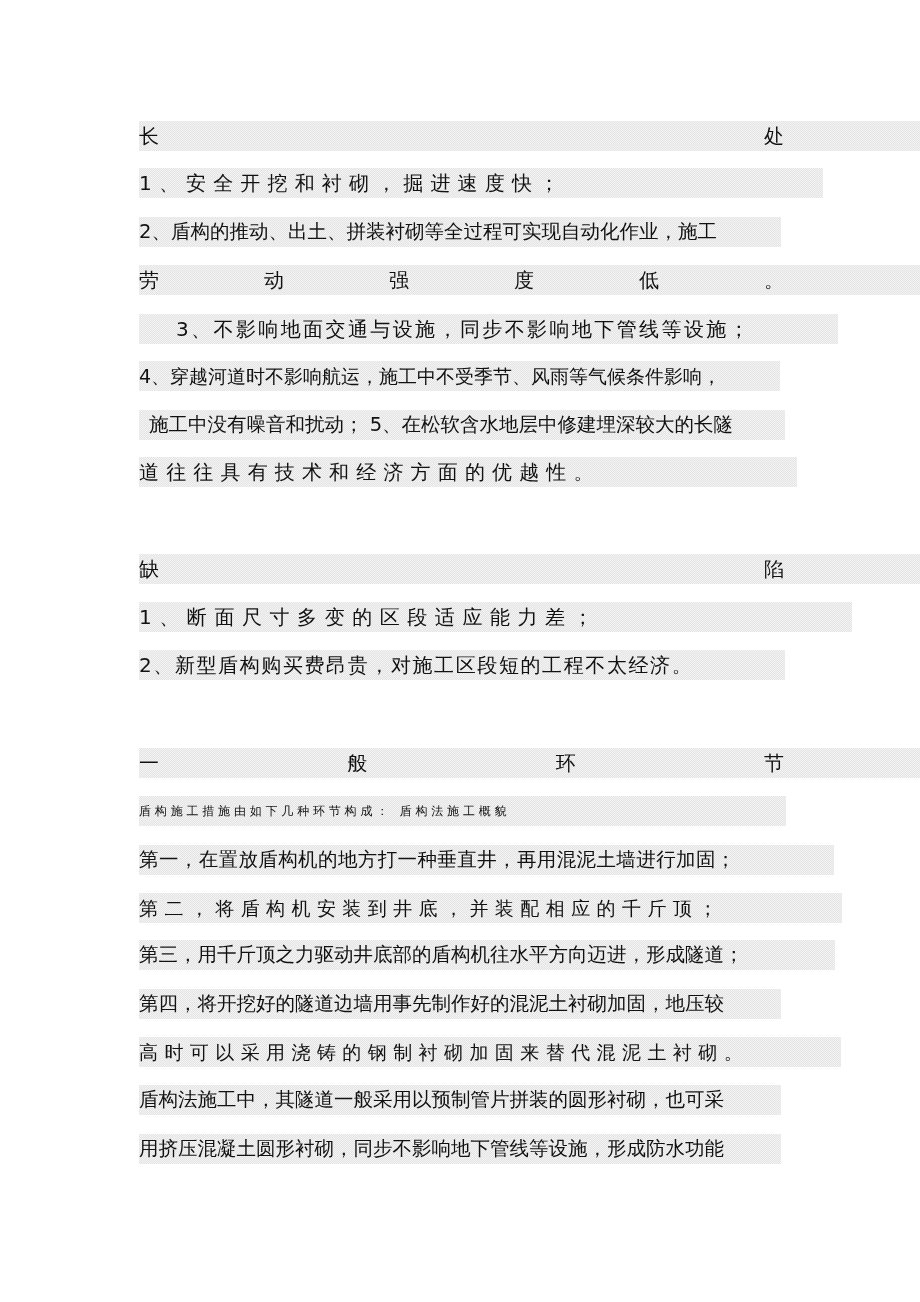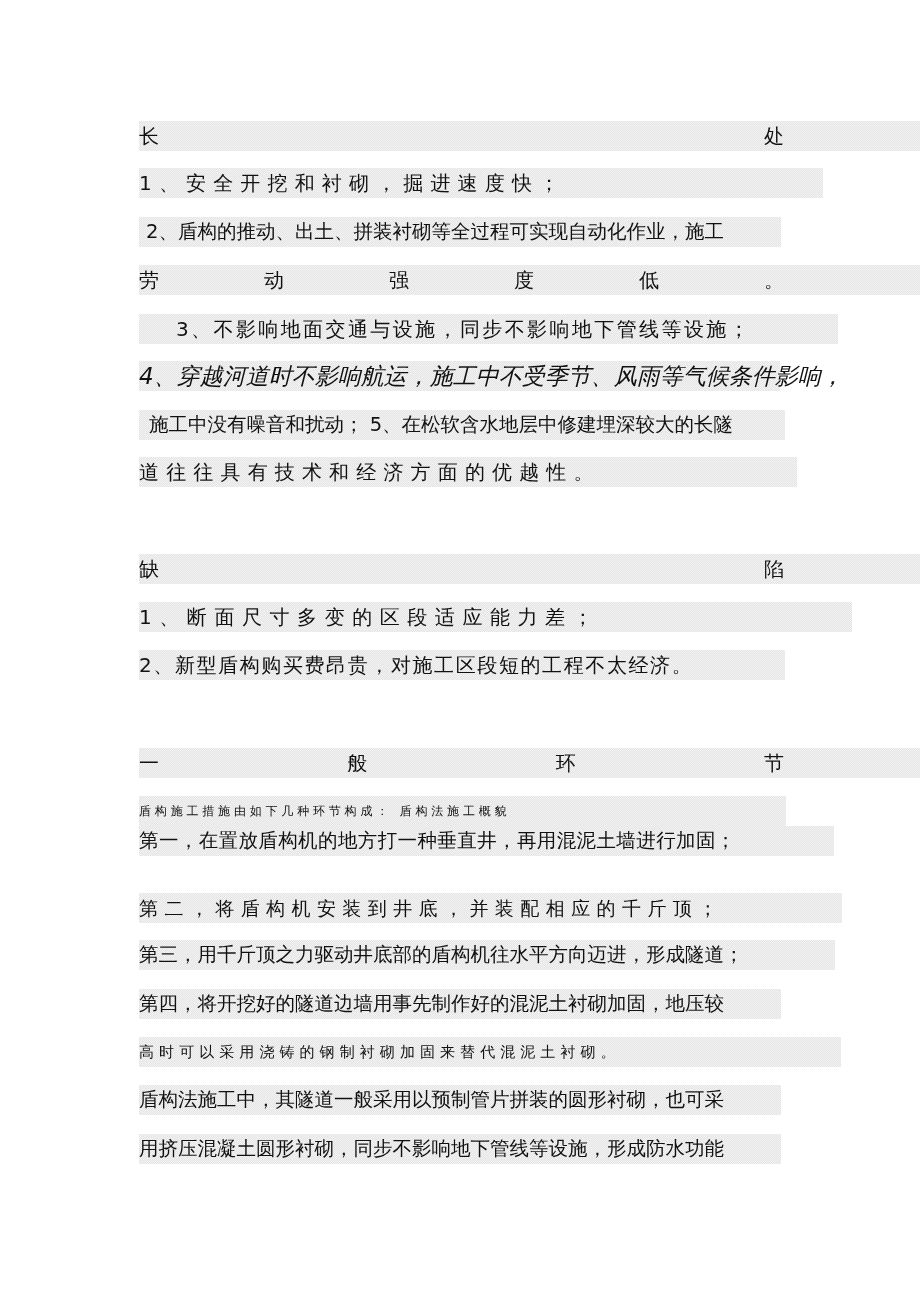--- a/index.html
+++ b/index.html
@@ -56,40 +56,40 @@
       <span>长</span>
       <span>处</span>
     </div>
   </div>
 
   <div class="line" style="top:168px; width:684px;">
     <div class="text tight">1 、 安 全 开 挖 和 衬 砌 ， 掘 进 速 度 快 ；</div>
   </div>
 
   <div class="line" style="top:217px; width:642px;">
-    <div class="text" style="font-size:19.5px;margin-left:7px;">2、盾构的推动、出土、拼装衬砌等全过程可实现自动化作业，施工</div>
+    <div class="text" style="font-size:19.5px;">2、盾构的推动、出土、拼装衬砌等全过程可实现自动化作业，施工</div>
   </div>
 
   <div class="line" style="top:265px; width:781px;">
     <div class="text justify">
       <span>劳</span>
       <span>动</span>
       <span>强</span>
       <span>度</span>
       <span>低</span>
       <span>。</span>
     </div>
   </div>
 
   <div class="line" style="top:314px; width:699px;">
     <div class="text" style="letter-spacing:0.12em;margin-left:37px;">3、不影响地面交通与设施，同步不影响地下管线等设施；</div>
   </div>
 
   <div class="line" style="top:361px; width:641px;">
-    <div class="text" style="font-size:23px;font-style:italic;">4、穿越河道时不影响航运，施工中不受季节、风雨等气候条件影响，</div>
+    <div class="text" style="font-size:19px;">4、穿越河道时不影响航运，施工中不受季节、风雨等气候条件影响，</div>
   </div>
 
   <div class="line" style="top:410px; width:646px;">
     <div class="text" style="font-size:19.5px;margin-left:10px;">施工中没有噪音和扰动； 5、在松软含水地层中修建埋深较大的长隧</div>
   </div>
 
   <div class="line" style="top:457px; width:658px;">
     <div class="text" style="letter-spacing:0.02em;">道 往 往 具 有 技 术 和 经 济 方 面 的 优 越 性 。</div>
   </div>
 
@@ -114,38 +114,38 @@
       <span>般</span>
       <span>环</span>
       <span>节</span>
     </div>
   </div>
 
   <div class="line" style="top:796px; width:647px;">
     <div class="text" style="white-space:pre; font-size:12px;">盾 构 施 工 措 施 由 如 下 几 种 环 节 构 成 ：   盾 构 法 施 工 概 貌</div>
   </div>
 
-  <div class="line" style="top:826px; width:695px;">
+  <div class="line" style="top:845px; width:695px;">
     <div class="text" style="font-size:19.5px; letter-spacing:0.02em;">第一，在置放盾构机的地方打一种垂直井，再用混泥土墙进行加固；</div>
   </div>
 
   <div class="line" style="top:893px; width:703px;">
     <div class="text" style="font-size:19px; letter-spacing:0.01em;">第 二 ， 将 盾 构 机 安 装 到 井 底 ， 并 装 配 相 应 的 千 斤 顶 ；</div>
   </div>
 
   <div class="line" style="top:940px; width:696px;">
     <div class="text" style="font-size:19.5px;">第三，用千斤顶之力驱动井底部的盾构机往水平方向迈进，形成隧道；</div>
   </div>
 
   <div class="line" style="top:989px; width:642px;">
     <div class="text" style="font-size:19.5px;">第四，将开挖好的隧道边墙用事先制作好的混泥土衬砌加固，地压较</div>
   </div>
 
   <div class="line" style="top:1037px; width:702px;">
-    <div class="text" style="font-size:15px; letter-spacing:0.01em;">高 时 可 以 采 用 浇 铸 的 钢 制 衬 砌 加 固 来 替 代 混 泥 土 衬 砌 。</div>
+    <div class="text" style="font-size:19px; letter-spacing:0.01em;">高 时 可 以 采 用 浇 铸 的 钢 制 衬 砌 加 固 来 替 代 混 泥 土 衬 砌 。</div>
   </div>
 
   <div class="line" style="top:1085px; width:642px;">
     <div class="text" style="font-size:19.5px;">盾构法施工中，其隧道一般采用以预制管片拼装的圆形衬砌，也可采</div>
   </div>
 
   <div class="line" style="top:1134px; width:642px;">
     <div class="text" style="font-size:19.5px;">用挤压混凝土圆形衬砌，同步不影响地下管线等设施，形成防水功能</div>
   </div>
 

